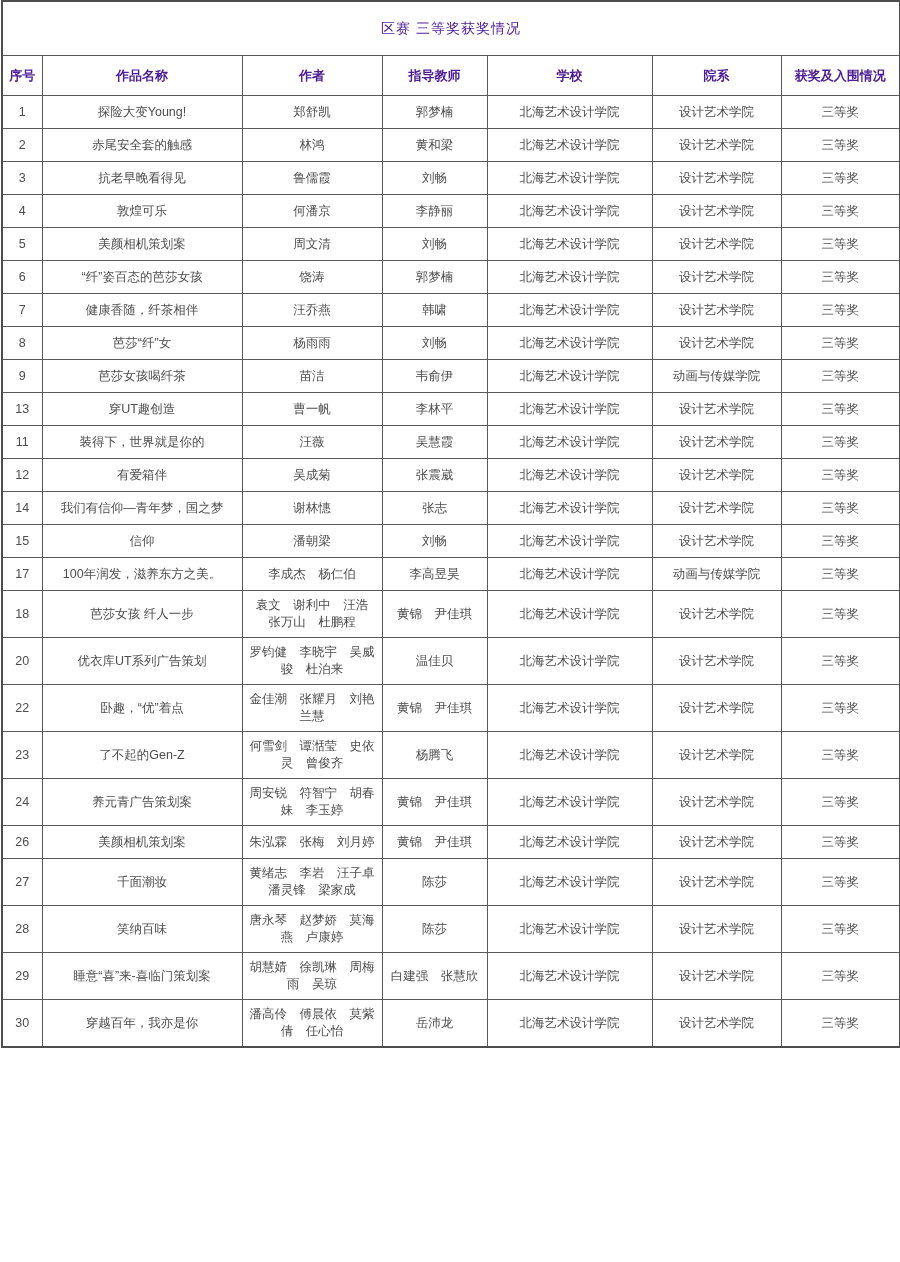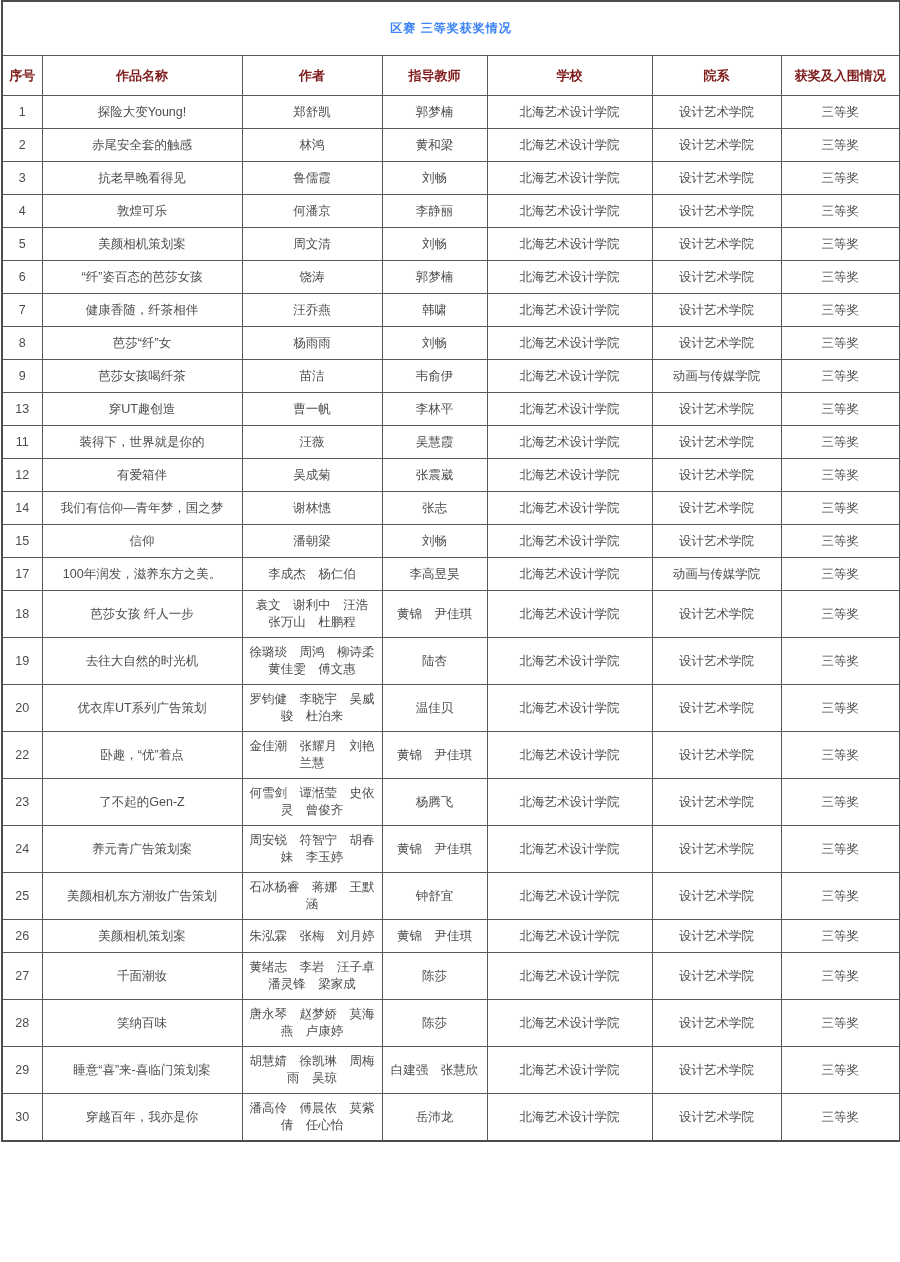--- a/index.html
+++ b/index.html
@@ -19,32 +19,32 @@
     table-layout: fixed;
   }
   table.awards, table.awards th, table.awards td {
     border: 1px solid #595959;
   }
   table.awards {
     border: 2px solid #4d4d4d;
   }
   th.title-cell {
     height: 51px;
-    font-size: 12px;
-    font-weight: bold;
-    color: #3b82f6;
+    font-size: 14px;
+    font-weight: normal;
+    color: #4c1d95;
     text-align: center;
     vertical-align: middle;
     letter-spacing: 1px;
   }
   tr.header-row th {
     height: 40px;
     font-size: 13px;
     font-weight: bold;
-    color: #7f1d1d;
+    color: #4c1d95;
     text-align: center;
     vertical-align: middle;
     padding: 2px 3px;
     box-sizing: border-box;
   }
   tbody td {
     height: 33px;
     box-sizing: border-box;
     padding: 6px 4px;
     font-size: 12.5px;
@@ -222,29 +222,20 @@
         <tr>
           <td>18</td>
           <td>芭莎女孩 纤人一步</td>
           <td>袁文　谢利中　汪浩　张万山　杜鹏程</td>
           <td>黄锦　尹佳琪</td>
           <td>北海艺术设计学院</td>
           <td>设计艺术学院</td>
           <td>三等奖</td>
         </tr>
         <tr>
-          <td>19</td>
-          <td>去往大自然的时光机</td>
-          <td>徐璐琰　周鸿　柳诗柔　黄佳雯　傅文惠</td>
-          <td>陆杏</td>
-          <td>北海艺术设计学院</td>
-          <td>设计艺术学院</td>
-          <td>三等奖</td>
-        </tr>
-        <tr>
           <td>20</td>
           <td>优衣库UT系列广告策划</td>
           <td>罗钧健　李晓宇　吴威骏　杜泊来</td>
           <td>温佳贝</td>
           <td>北海艺术设计学院</td>
           <td>设计艺术学院</td>
           <td>三等奖</td>
         </tr>
         <tr>
           <td>22</td>
@@ -262,29 +253,20 @@
           <td>杨腾飞</td>
           <td>北海艺术设计学院</td>
           <td>设计艺术学院</td>
           <td>三等奖</td>
         </tr>
         <tr>
           <td>24</td>
           <td>养元青广告策划案</td>
           <td>周安锐　符智宁　胡春妹　李玉婷</td>
           <td>黄锦　尹佳琪</td>
-          <td>北海艺术设计学院</td>
-          <td>设计艺术学院</td>
-          <td>三等奖</td>
-        </tr>
-        <tr>
-          <td>25</td>
-          <td>美颜相机东方潮妆广告策划</td>
-          <td>石冰杨睿　蒋娜　王默涵</td>
-          <td>钟舒宜</td>
           <td>北海艺术设计学院</td>
           <td>设计艺术学院</td>
           <td>三等奖</td>
         </tr>
         <tr>
           <td>26</td>
           <td>美颜相机策划案</td>
           <td>朱泓霖　张梅　刘月婷</td>
           <td>黄锦　尹佳琪</td>
           <td>北海艺术设计学院</td>

